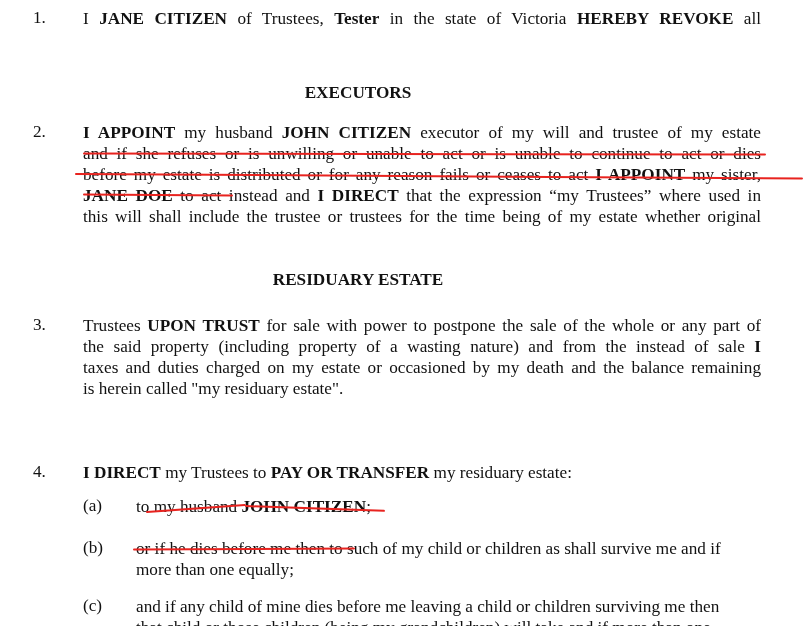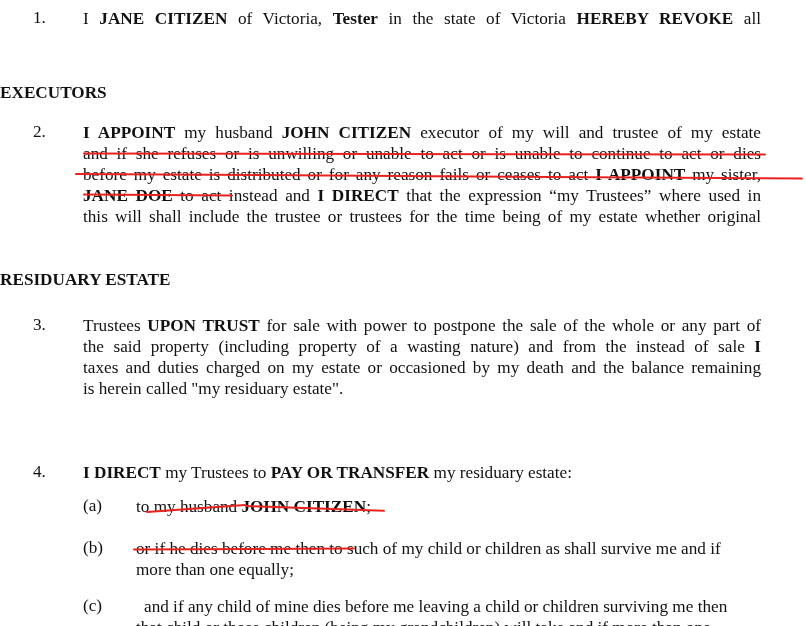--- a/index.html
+++ b/index.html
@@ -8,32 +8,32 @@
     font-family: "Liberation Serif", "DejaVu Serif", serif;
     color: #111111;
     font-size: 17.2px;
   }
   .para { position: absolute; left: 0; width: 806px; }
   .num { position: absolute; left: 33px; }
   .body-text { position: absolute; left: 83px; width: 678px; line-height: 21px; text-align: justify; }
   .line { display: block; white-space: nowrap; text-align: justify; text-align-last: justify; height: 21px; }
   .line.last { text-align-last: left; }
   b { font-weight: bold; }
-  .heading { position: absolute; left: 0; width: 716px; text-align: left; font-weight: bold; }
+  .heading { position: absolute; left: 0; width: 716px; text-align: center; font-weight: bold; }
   .sub-num { position: absolute; left: 83px; }
   .sub-text { position: absolute; left: 136px; width: 625px; line-height: 21px; }
   .strike-line { position: absolute; height: 2px; background: #e8231f; border-radius: 1px; }
 </style>
 </head>
 <body>
 
 <div class="para" style="top:8px;">
   <span class="num">1.</span>
   <div class="body-text">
-    <span class="line"><span>I </span><b>JANE CITIZEN</b><span> of Victoria, </span><b>Tester</b><span> in the state of Victoria </span><b>HEREBY REVOKE</b><span> all</span></span>
+    <span class="line"><span>I </span><b>JANE CITIZEN</b><span> of Trustees, </span><b>Tester</b><span> in the state of Victoria </span><b>HEREBY REVOKE</b><span> all</span></span>
   </div>
 </div>
 
 <div class="heading" style="top:83px;">EXECUTORS</div>
 
 <div class="para" style="top:122px;">
   <span class="num">2.</span>
   <div class="body-text">
     <span class="line"><b>I APPOINT</b><span> my husband </span><b>JOHN CITIZEN</b><span> executor of my will and trustee of my estate</span></span>
     <span class="line">and if she refuses or is unwilling or unable to act or is unable to continue to act or dies</span>
@@ -80,16 +80,16 @@
   <div class="sub-text">
     <span class="line" style="text-align-last:left;"><span>or if he dies before me then </span><span>to such of my child or children as shall survive me and if</span></span>
     <span class="line last">more than one equally;</span>
   </div>
   <div class="strike-line" style="top:10px; left:133px; width:222px; transform:rotate(-0.3deg);"></div>
 </div>
 
 <div class="para" style="top:596px;">
   <span class="sub-num">(c)</span>
   <div class="sub-text">
-    <span class="line" style="text-align-last:left;margin-left:8px;">and if any child of mine dies before me leaving a child or children surviving me then</span>
+    <span class="line" style="text-align-last:left;">and if any child of mine dies before me leaving a child or children surviving me then</span>
     <span class="line last">that child or those children (being my grandchildren) will take and if more than one</span>
   </div>
 </div>
 
 </body></html>

